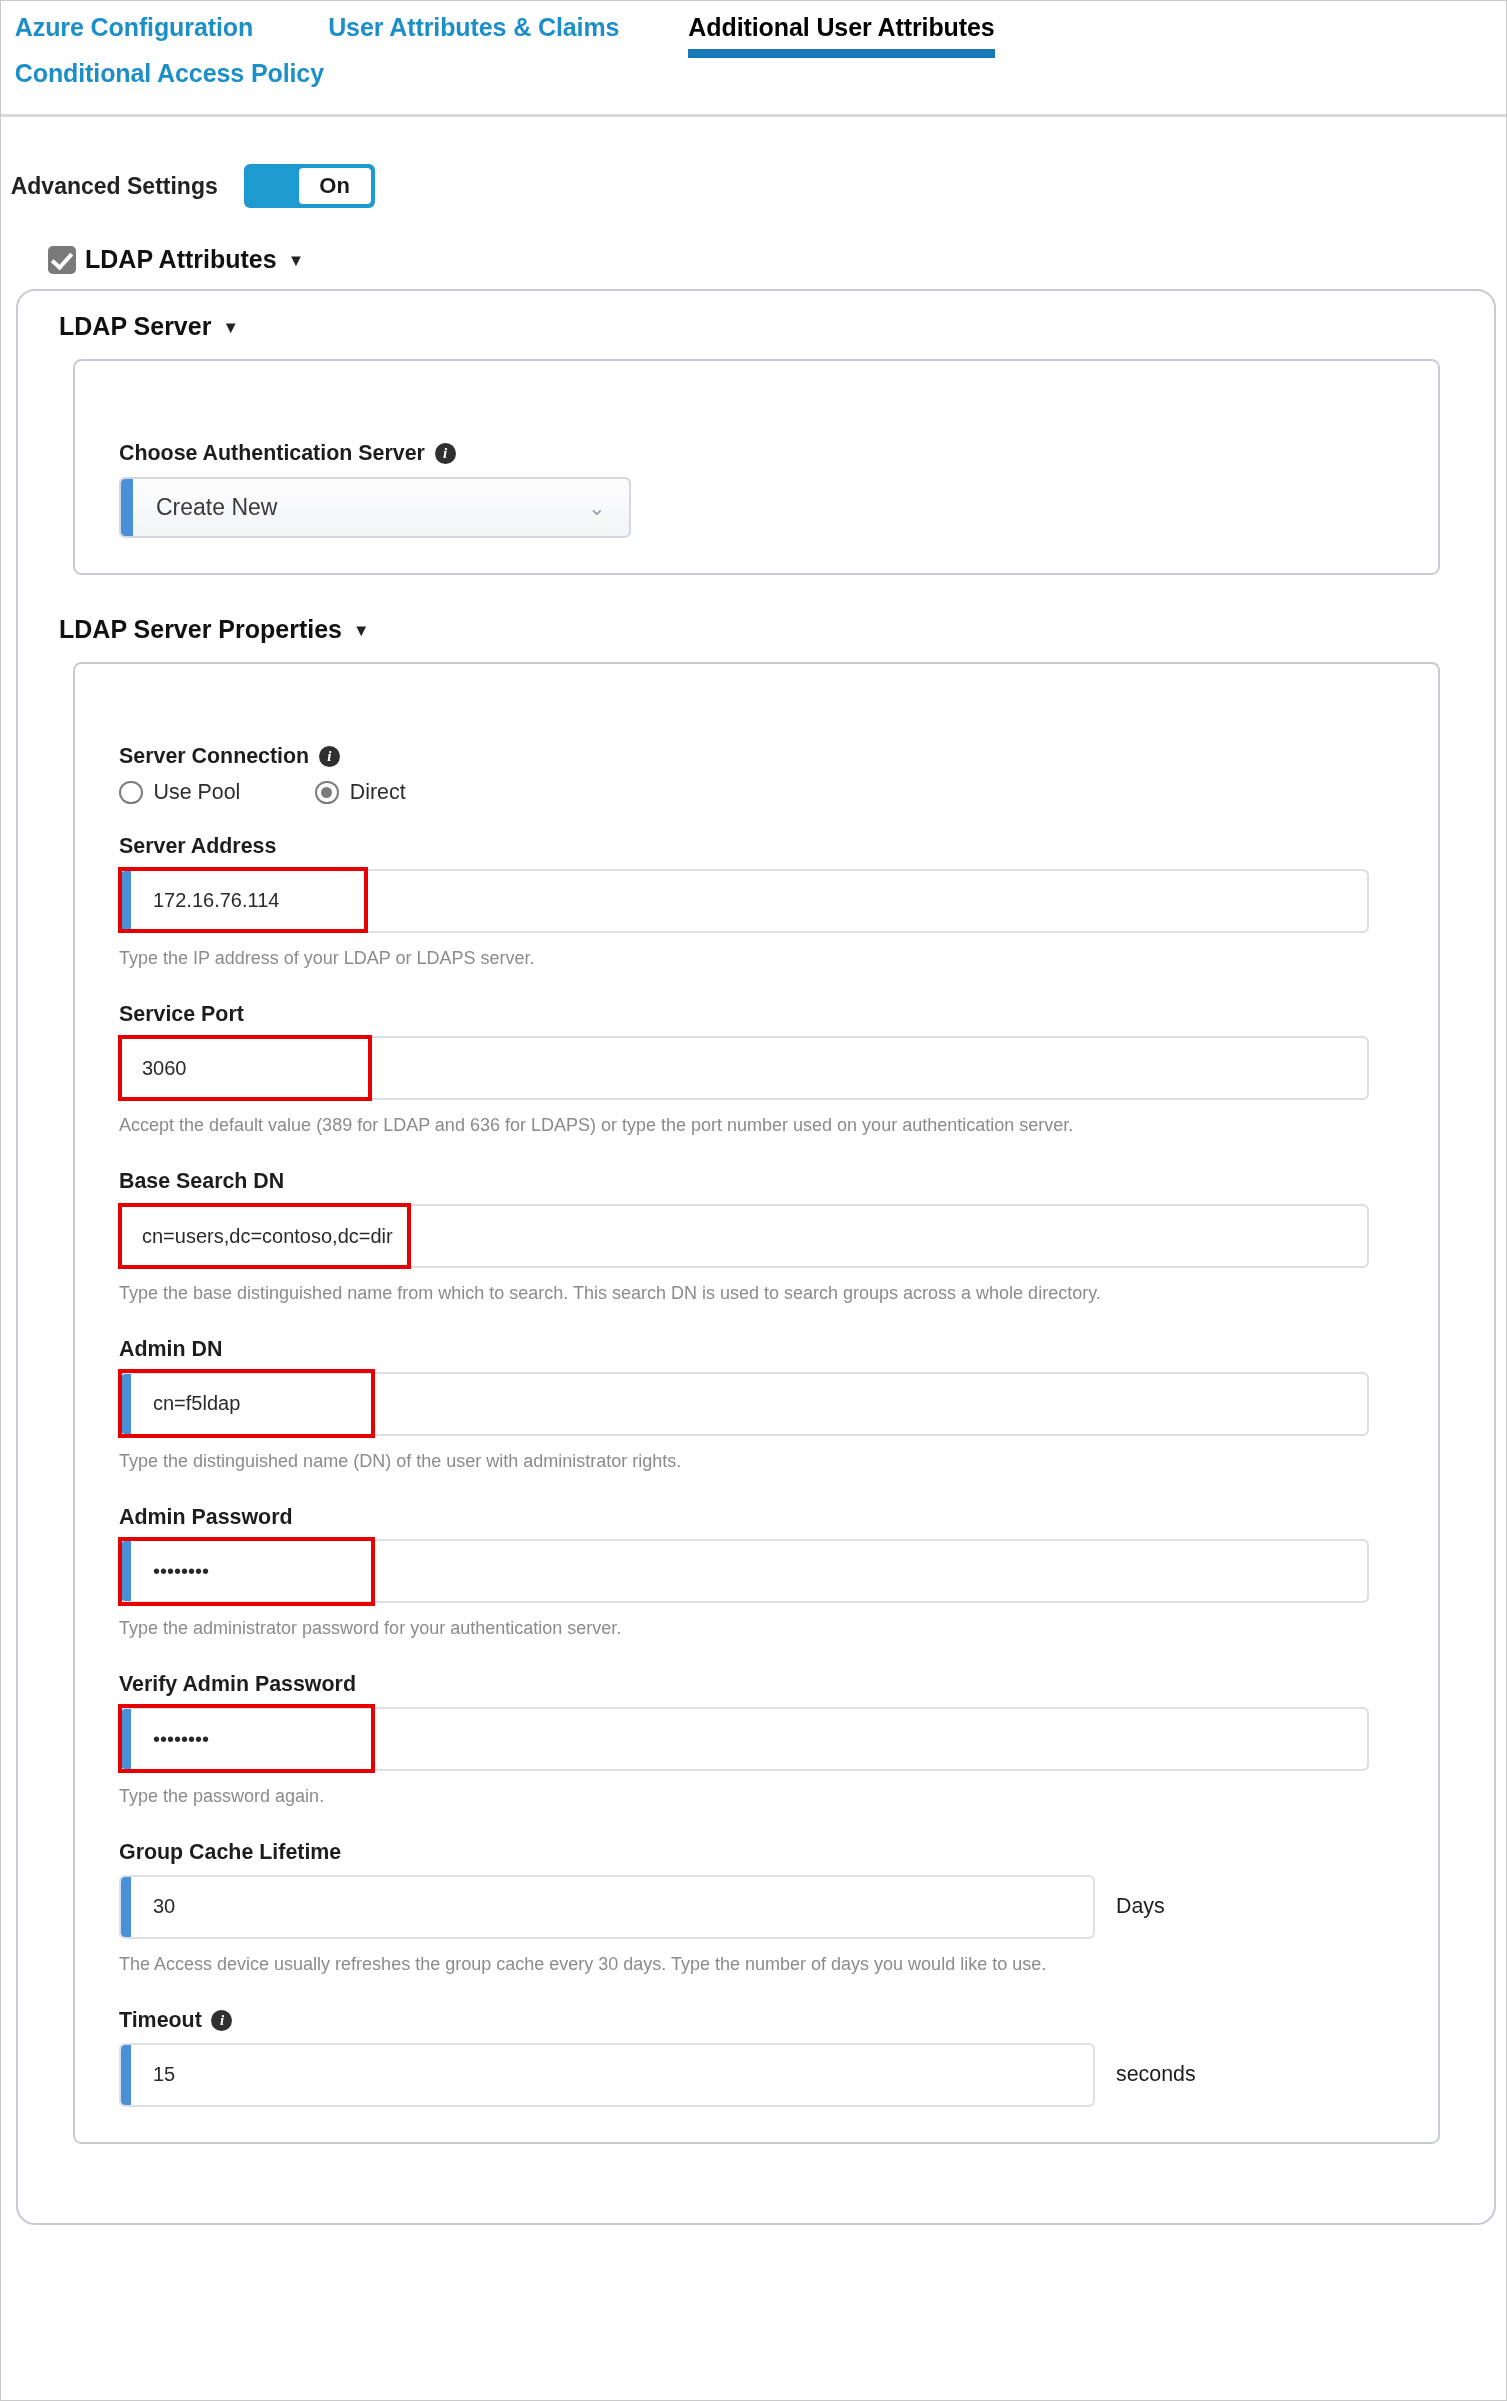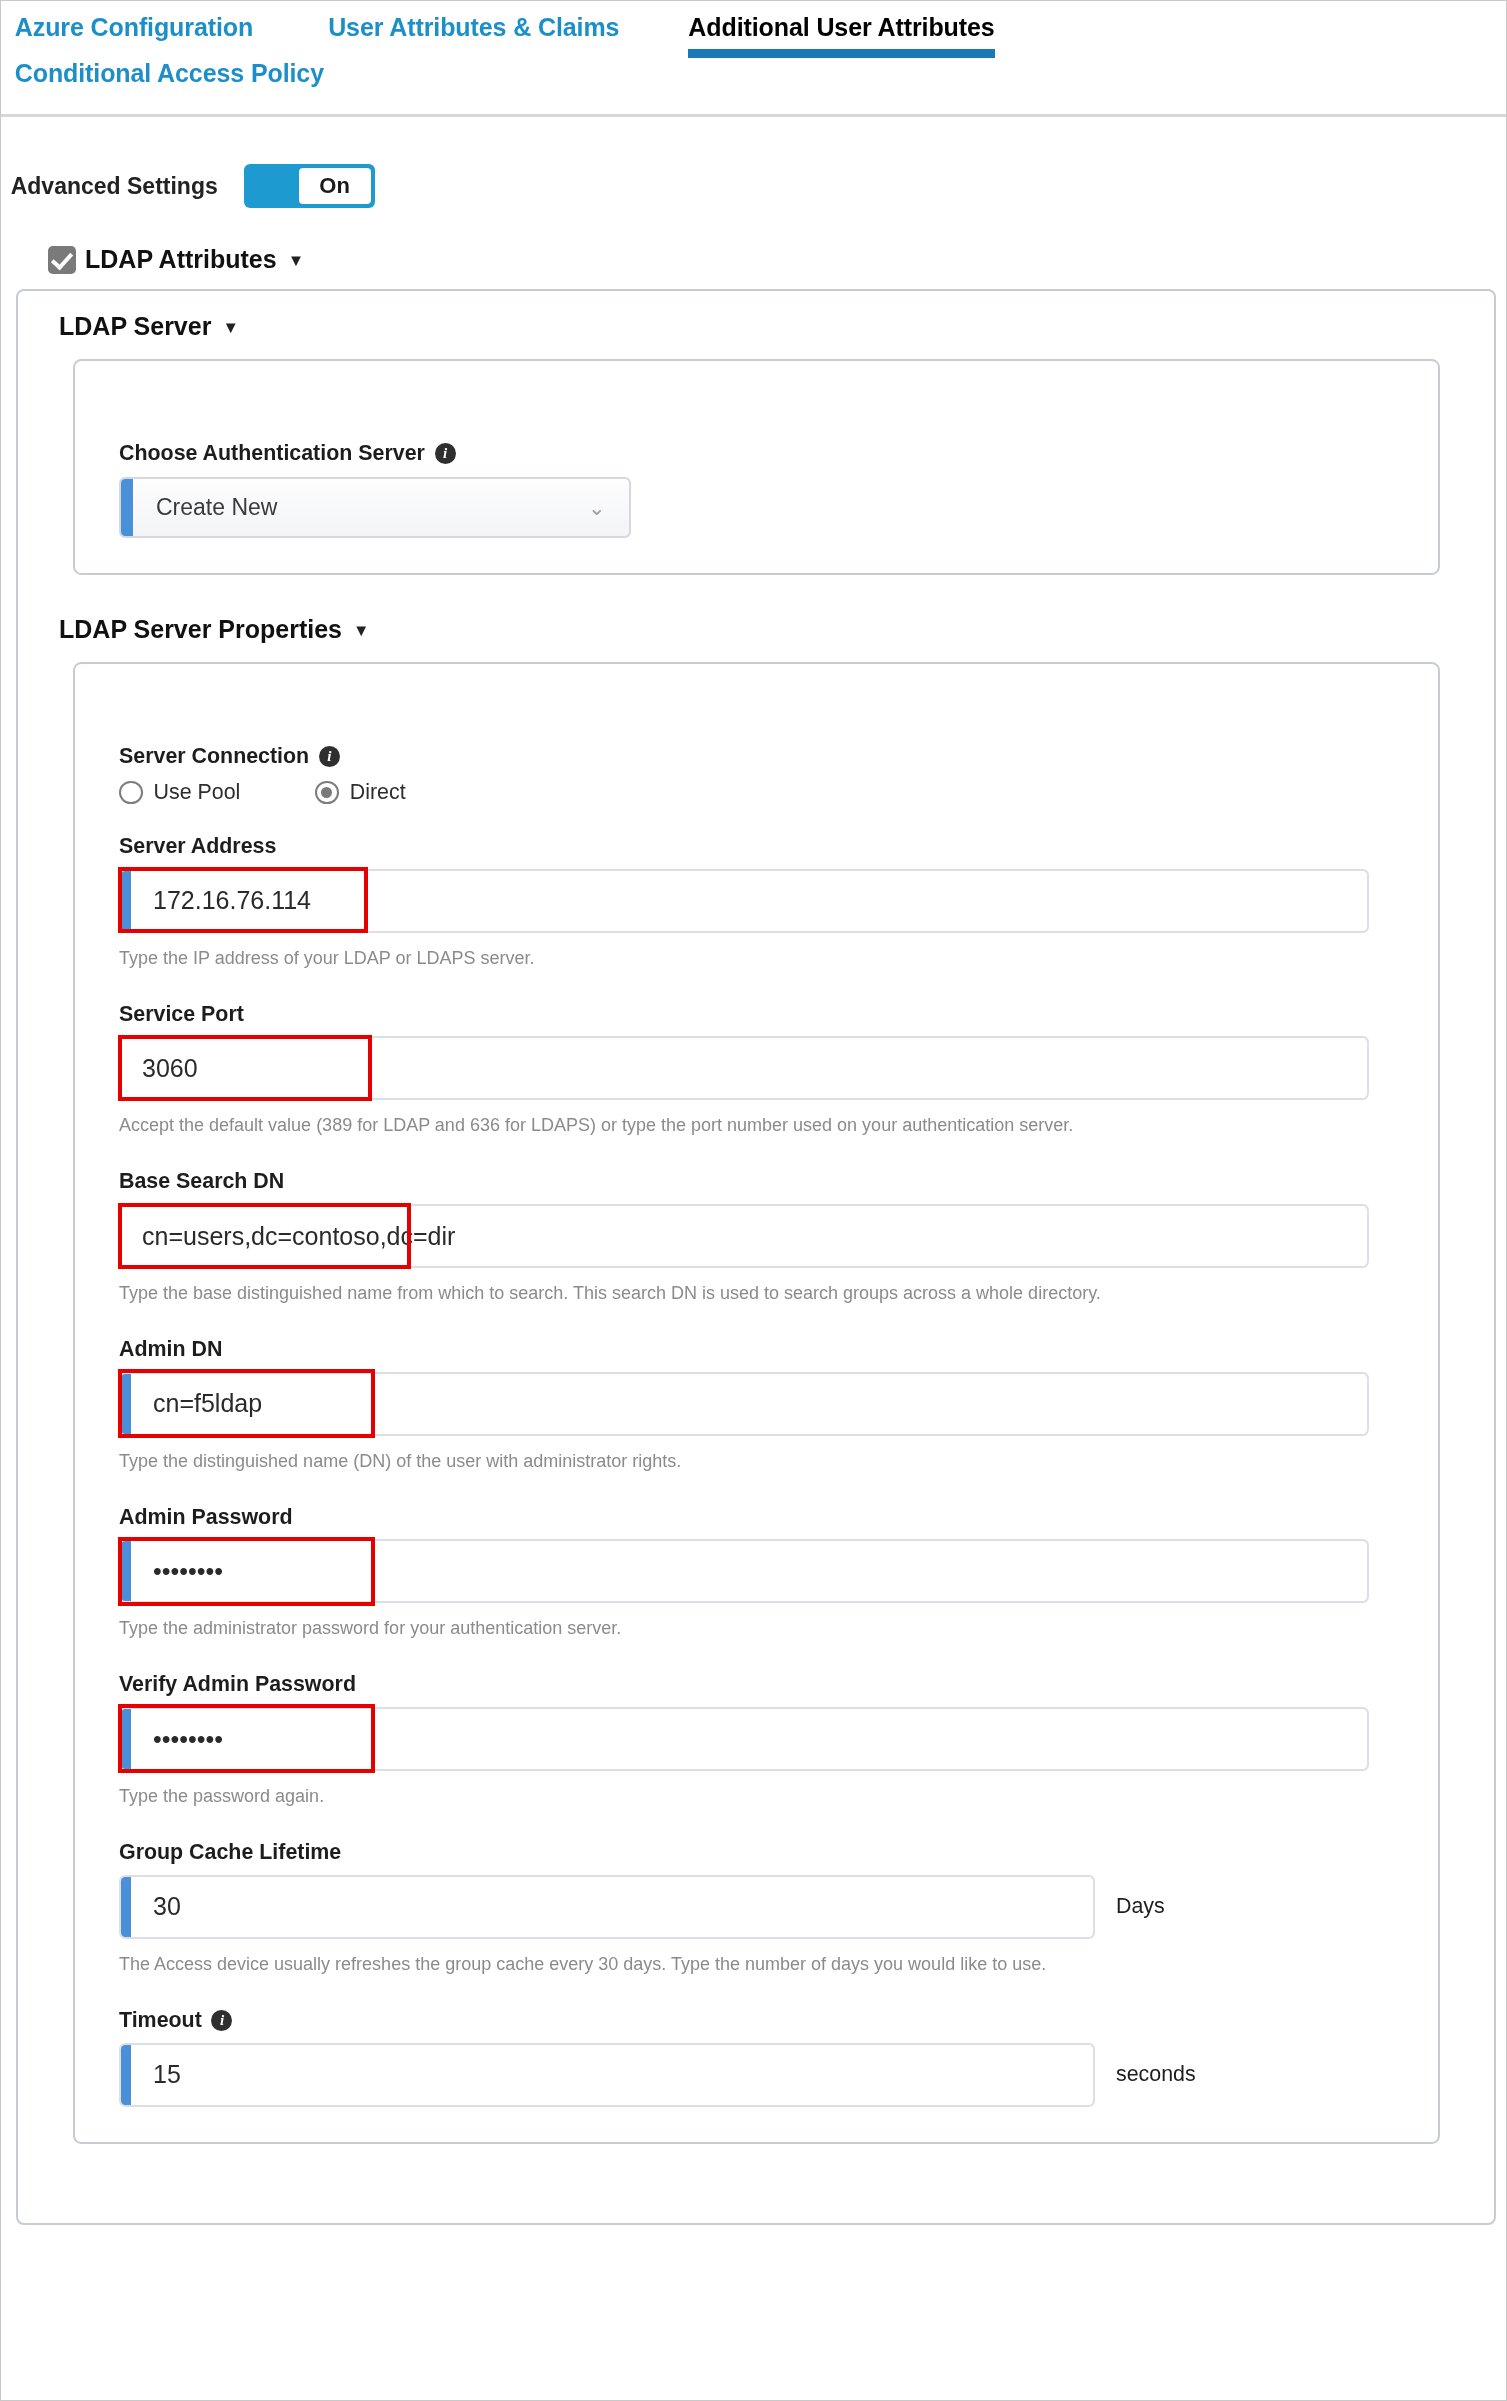--- a/index.html
+++ b/index.html
@@ -125,21 +125,21 @@
     color: #222;
     margin-left: 11px;
     line-height: 1;
     margin-top: 4.1px;
   }
 
   
   .panel-outer {
     margin: 15px 9.7px 0 15px;
     border: 2.1px solid #c8cad4;
-    border-radius: 8px;
+    border-radius: 19px;
     padding: 21px 0 28px 0;
     min-height: 1936px;
   }
   .section-head {
     display: flex;
     align-items: center;
     margin-left: 41px;
   }
   .section-title {
     font-size: 25px;
@@ -204,21 +204,21 @@
     overflow: hidden;
   }
   .input.accent::before {
     content: "";
     position: absolute;
     left: 0; top: 0; bottom: 0;
     width: 10.4px;
     background: #4a90d9;
   }
   .input-value {
-    font-size: 25px;
+    font-size: 20px;
     color: #2a2a2a;
     padding-left: 32px;
   }
   .input.plain .input-value { padding-left: 21px; }
 
   .input.w-full { width: 1287px; }
   .input.w-mid  { width: 976px; }
 
   .suffix {
     font-size: 21.4px;

